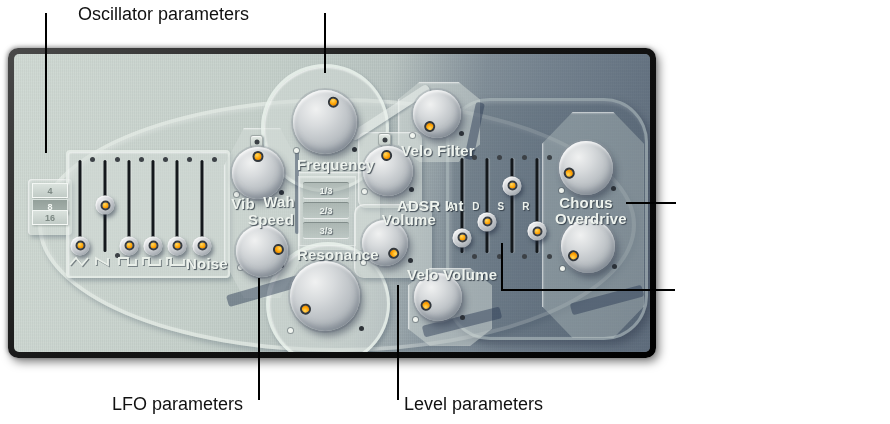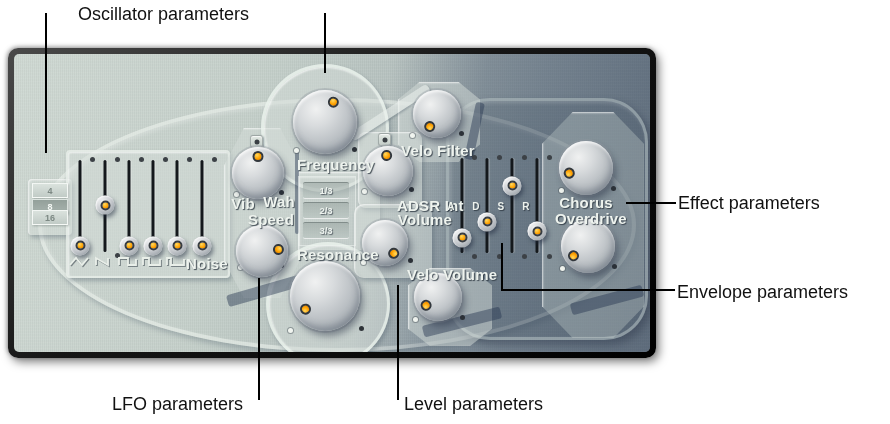--- a/index.html
+++ b/index.html
@@ -94,24 +94,22 @@
 </head>
 <body>
 
 <div id="stage">
 
   <div class="co-label" style="left:52px;top:4px;margin-left:26px;">Oscillator parameters</div>
   <div class="co-line" style="left:45px;top:13px;width:2px;height:140px;"></div>
 
   <div class="co-line" style="left:324px;top:13px;width:2px;height:60px;"></div>
 
-  <div class="co-label" style="left:678px;top:193px;">Effect parameters</div>
   <div class="co-line" style="left:626px;top:202px;width:50px;height:2px;"></div>
 
-  <div class="co-label" style="left:677px;top:282px;">Envelope parameters</div>
   <div class="co-line" style="left:501px;top:243px;width:2px;height:48px;"></div>
   <div class="co-line" style="left:501px;top:289px;width:174px;height:2px;"></div>
 
   <div class="co-label" style="left:112px;top:394px;">LFO parameters</div>
   <div class="co-line" style="left:258px;top:278px;width:2px;height:122px;"></div>
 
   <div class="co-label" style="left:404px;top:394px;">Level parameters</div>
   <div class="co-line" style="left:397px;top:285px;width:2px;height:115px;"></div>
 
   <div class="device">
@@ -264,21 +262,21 @@
         </div>
       <div class="knob" style="left:349px;top:92px;width:50px;height:50px;">
         <div class="arm" style="--a: 355deg;">
             <i class="led"></i>
           </div>
       </div>
       <span class="dmin" style="left:348px;top:135px;"></span>
       <span class="dmax" style="left:395px;top:133px;"></span>
       <div class="pnl-label" style="left:383px;top:143px;width:58px;">ADSR Int</div>
 
-      <div class="pnl-label" style="left:383px;top:157px;width:56px;">Volume</div>
+      <div class="pnl-label" style="left:367px;top:157px;width:56px;">Volume</div>
       <div class="knob" style="left:348px;top:166px;width:46px;height:46px;">
         <div class="arm" style="--a: 140deg;">
             <i class="led"></i>
           </div>
       </div>
       <span class="dmin" style="left:347px;top:206px;"></span>
       <span class="dmax" style="left:394px;top:204px;"></span>
       <div class="pnl-label" style="left:393px;top:212px;width:76px;">Velo Volume</div>
       <div class="knob" style="left:400px;top:219px;width:48px;height:48px;">
         <div class="arm" style="--a: 235deg;">

